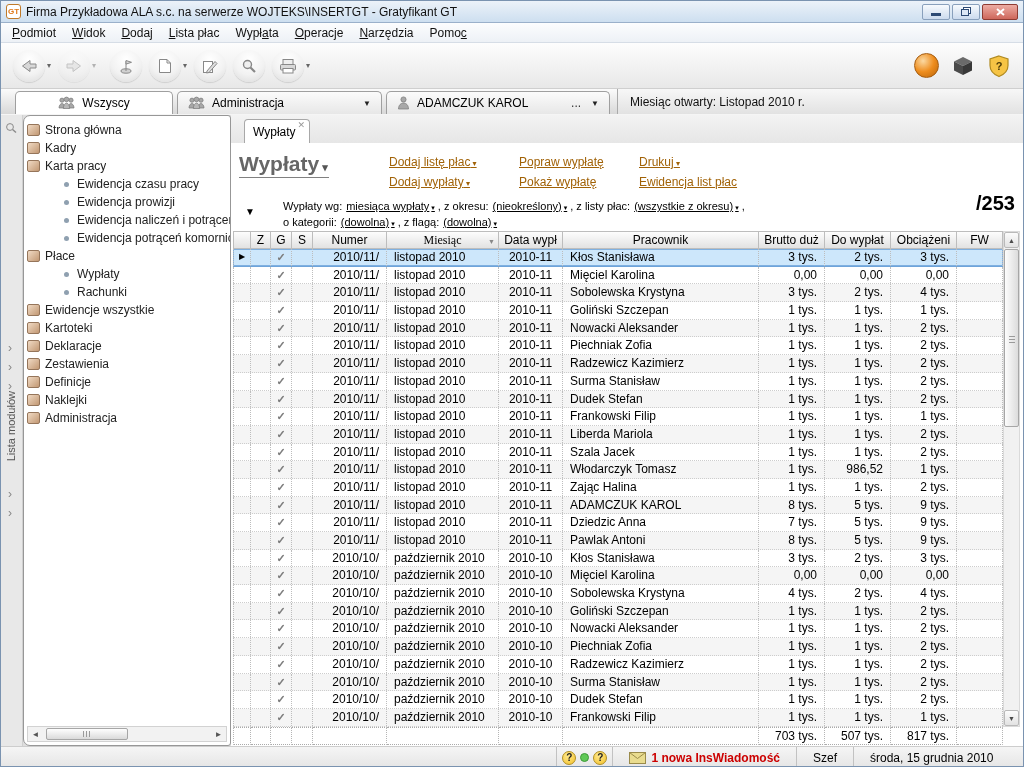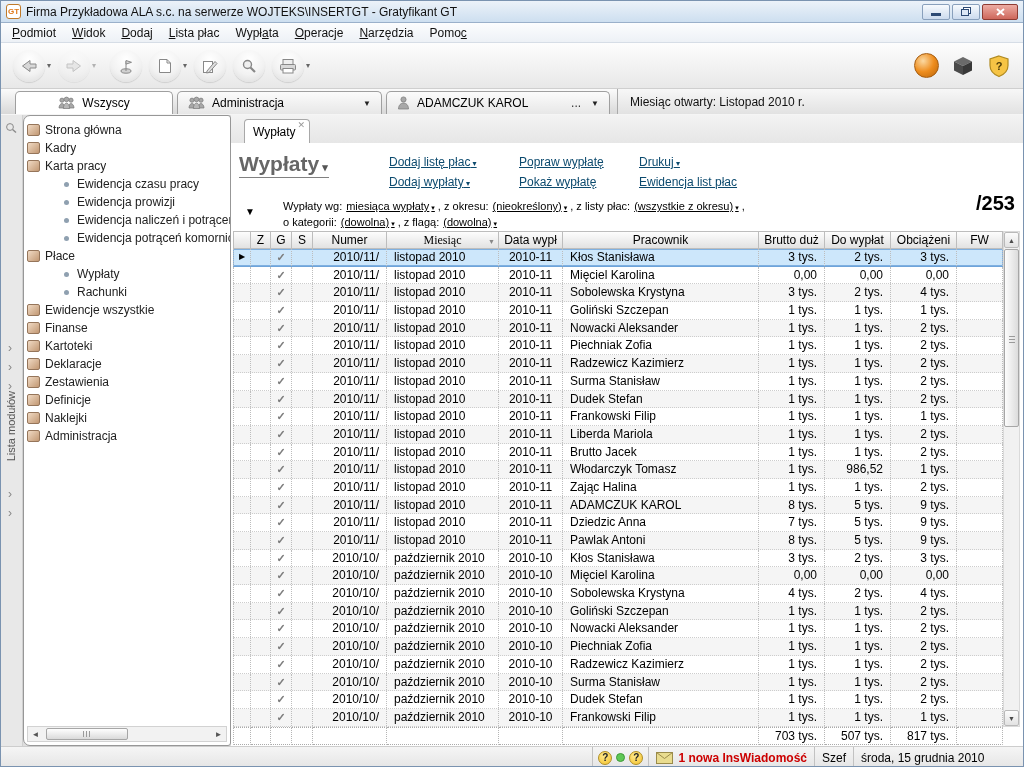--- a/index.html
+++ b/index.html
@@ -70,21 +70,21 @@
   .doctab{position:absolute;left:13px;bottom:0;width:66px;height:24px;background:#fff;border:1px solid #a8a8a8;border-bottom:none;border-radius:4px 4px 0 0;font-size:12px;display:flex;align-items:flex-end;justify-content:flex-start;padding:0 0 4px 8px;}
   .doctab-close{position:absolute;top:1px;right:4px;font-size:9px;color:#999;line-height:9px;}
   #head-block{position:relative;height:54px;background:#fff;}
   #page-title-wrap{position:absolute;left:8px;top:9px;}
   #page-title{font-size:21px;font-weight:bold;color:#666;border-bottom:1px solid #808080;padding:0 1px 1px 0;display:inline-block;}
   .title-caret{font-size:11px;color:#555;}
   #action-links{position:absolute;left:158px;top:12px;display:flex;gap:18px;}
   .acol{display:flex;flex-direction:column;gap:6px;}
   #action-links .acol:nth-child(1){width:112px;}
   #action-links .acol:nth-child(2){width:102px;}
-  .alink{font-size:12px;color:#0c4a6e;text-decoration:underline;white-space:nowrap;}
+  .alink{font-size:12px;color:#a16207;text-decoration:underline;white-space:nowrap;}
   .acaret{font-size:8px;}
 
   #filter-block{position:relative;height:34px;background:#fff;font-size:11px;}
   #filter-toggle{position:absolute;left:14px;top:9px;font-size:10px;color:#000;}
   #filter-line1{position:absolute;left:52px;top:3px;white-space:nowrap;}
   #filter-line2{position:absolute;left:52px;top:19px;white-space:nowrap;}
   .ftext{margin:0 4px 0 0;}
   .flink{text-decoration:underline;margin-right:3px;}
   .fcaret{font-size:7px;margin-left:2px;}
   #record-counter{position:absolute;right:8px;top:-5px;font-size:20px;font-weight:600;color:#000;}
@@ -108,21 +108,21 @@
   .scell:first-child{border-left:1px dotted #b5b5b5;}
   #vscroll{position:absolute;left:772px;top:0;width:17px;height:496px;background:#f1f1f1;border:1px solid #dadada;}
   .varrow{position:absolute;left:0;width:15px;height:16px;text-align:center;font-size:7px;color:#4a4a4a;line-height:16px;background:linear-gradient(#fcfcfc,#e2e2e2);border:1px solid #b9b9b9;border-radius:2px;}
   .varrow.up{top:0;}
   .varrow.down{bottom:0;}
   .vthumb{position:absolute;left:0;top:17px;width:15px;height:178px;background:linear-gradient(90deg,#fdfdfd,#dcdcdc);border:1px solid #a6a6a6;border-radius:2px;display:flex;align-items:center;justify-content:center;}
   .vthumb .grip{width:6px;height:9px;background-image:repeating-linear-gradient(0deg,#9a9a9a 0 1px,transparent 1px 3px);}
 
   
   #statusbar{height:22px;background:linear-gradient(#f5f5f5,#e5e5e5);border-top:1px solid #cdcdcd;display:flex;align-items:center;justify-content:flex-end;font-size:12px;}
-  .sseg{display:flex;align-items:center;border-left:1px solid #c2c2c2;height:100%;padding:0 7px;}
+  .sseg{display:flex;align-items:center;border-left:1px solid #c2c2c2;height:100%;padding:0 16px;}
   .sseg.btns{gap:4px;padding:0 5px;}
   .q{width:14px;height:14px;border-radius:50%;background:radial-gradient(circle at 40% 30%,#ffe98c,#f3c12c);border:1px solid #b08f23;color:#222;font-size:10px;font-weight:bold;display:flex;align-items:center;justify-content:center;}
   .gdot{width:9px;height:9px;border-radius:50%;background:#5fc856;border:1px solid #3f9a39;}
   #msg{color:#cc0000;font-weight:bold;margin-left:5px;white-space:nowrap;}
   #seg-date{width:170px;}
 </style>
 </head>
 <body>
 
 <div id="titlebar">
@@ -335,24 +335,20 @@
           <span class="bullet"></span>
           <span class="side-lb">Wypłaty</span>
         </div>
         <div class="side-item sub">
           <span class="bullet"></span>
           <span class="side-lb">Rachunki</span>
         </div>
         <div class="side-item">
           <span class="mi"></span>
           <span class="side-lb">Ewidencje wszystkie</span>
-        </div>
-        <div class="side-item">
-          <span class="mi"></span>
-          <span class="side-lb">Finanse</span>
         </div>
         <div class="side-item">
           <span class="mi"></span>
           <span class="side-lb">Kartoteki</span>
         </div>
         <div class="side-item">
           <span class="mi"></span>
           <span class="side-lb">Deklaracje</span>
         </div>
         <div class="side-item">
@@ -587,21 +583,21 @@
             <span class="tcell fw" style="width: 46px; text-align: center;"></span>
           </div>
           <div class="trow">
             <span class="tcell sel selcell" style="width: 18px; text-align: center;"></span>
             <span class="tcell z" style="width: 20px; text-align: center;"></span>
             <span class="tcell g check" style="width: 21px; text-align: center;">✓</span>
             <span class="tcell s" style="width: 21px; text-align: center;"></span>
             <span class="tcell numer" style="width: 74px; text-align: right; padding-right: 7px;">2010/11/</span>
             <span class="tcell miesiac" style="width: 112px; text-align: left; padding-left: 7px;">listopad 2010</span>
             <span class="tcell data_wyplaty" style="width: 64px; text-align: center;">2010-11</span>
-            <span class="tcell pracownik" style="width: 196px; text-align: left; padding-left: 7px;">Brutto Jacek</span>
+            <span class="tcell pracownik" style="width: 196px; text-align: left; padding-left: 7px;">Szala Jacek</span>
             <span class="tcell brutto" style="width: 66px; text-align: right; padding-right: 7px;">1 tys.</span>
             <span class="tcell do_wyplat" style="width: 66px; text-align: right; padding-right: 7px;">1 tys.</span>
             <span class="tcell obciazenia" style="width: 66px; text-align: right; padding-right: 7px;">2 tys.</span>
             <span class="tcell fw" style="width: 46px; text-align: center;"></span>
           </div>
           <div class="trow even">
             <span class="tcell sel selcell" style="width: 18px; text-align: center;"></span>
             <span class="tcell z" style="width: 20px; text-align: center;"></span>
             <span class="tcell g check" style="width: 21px; text-align: center;">✓</span>
             <span class="tcell s" style="width: 21px; text-align: center;"></span>

